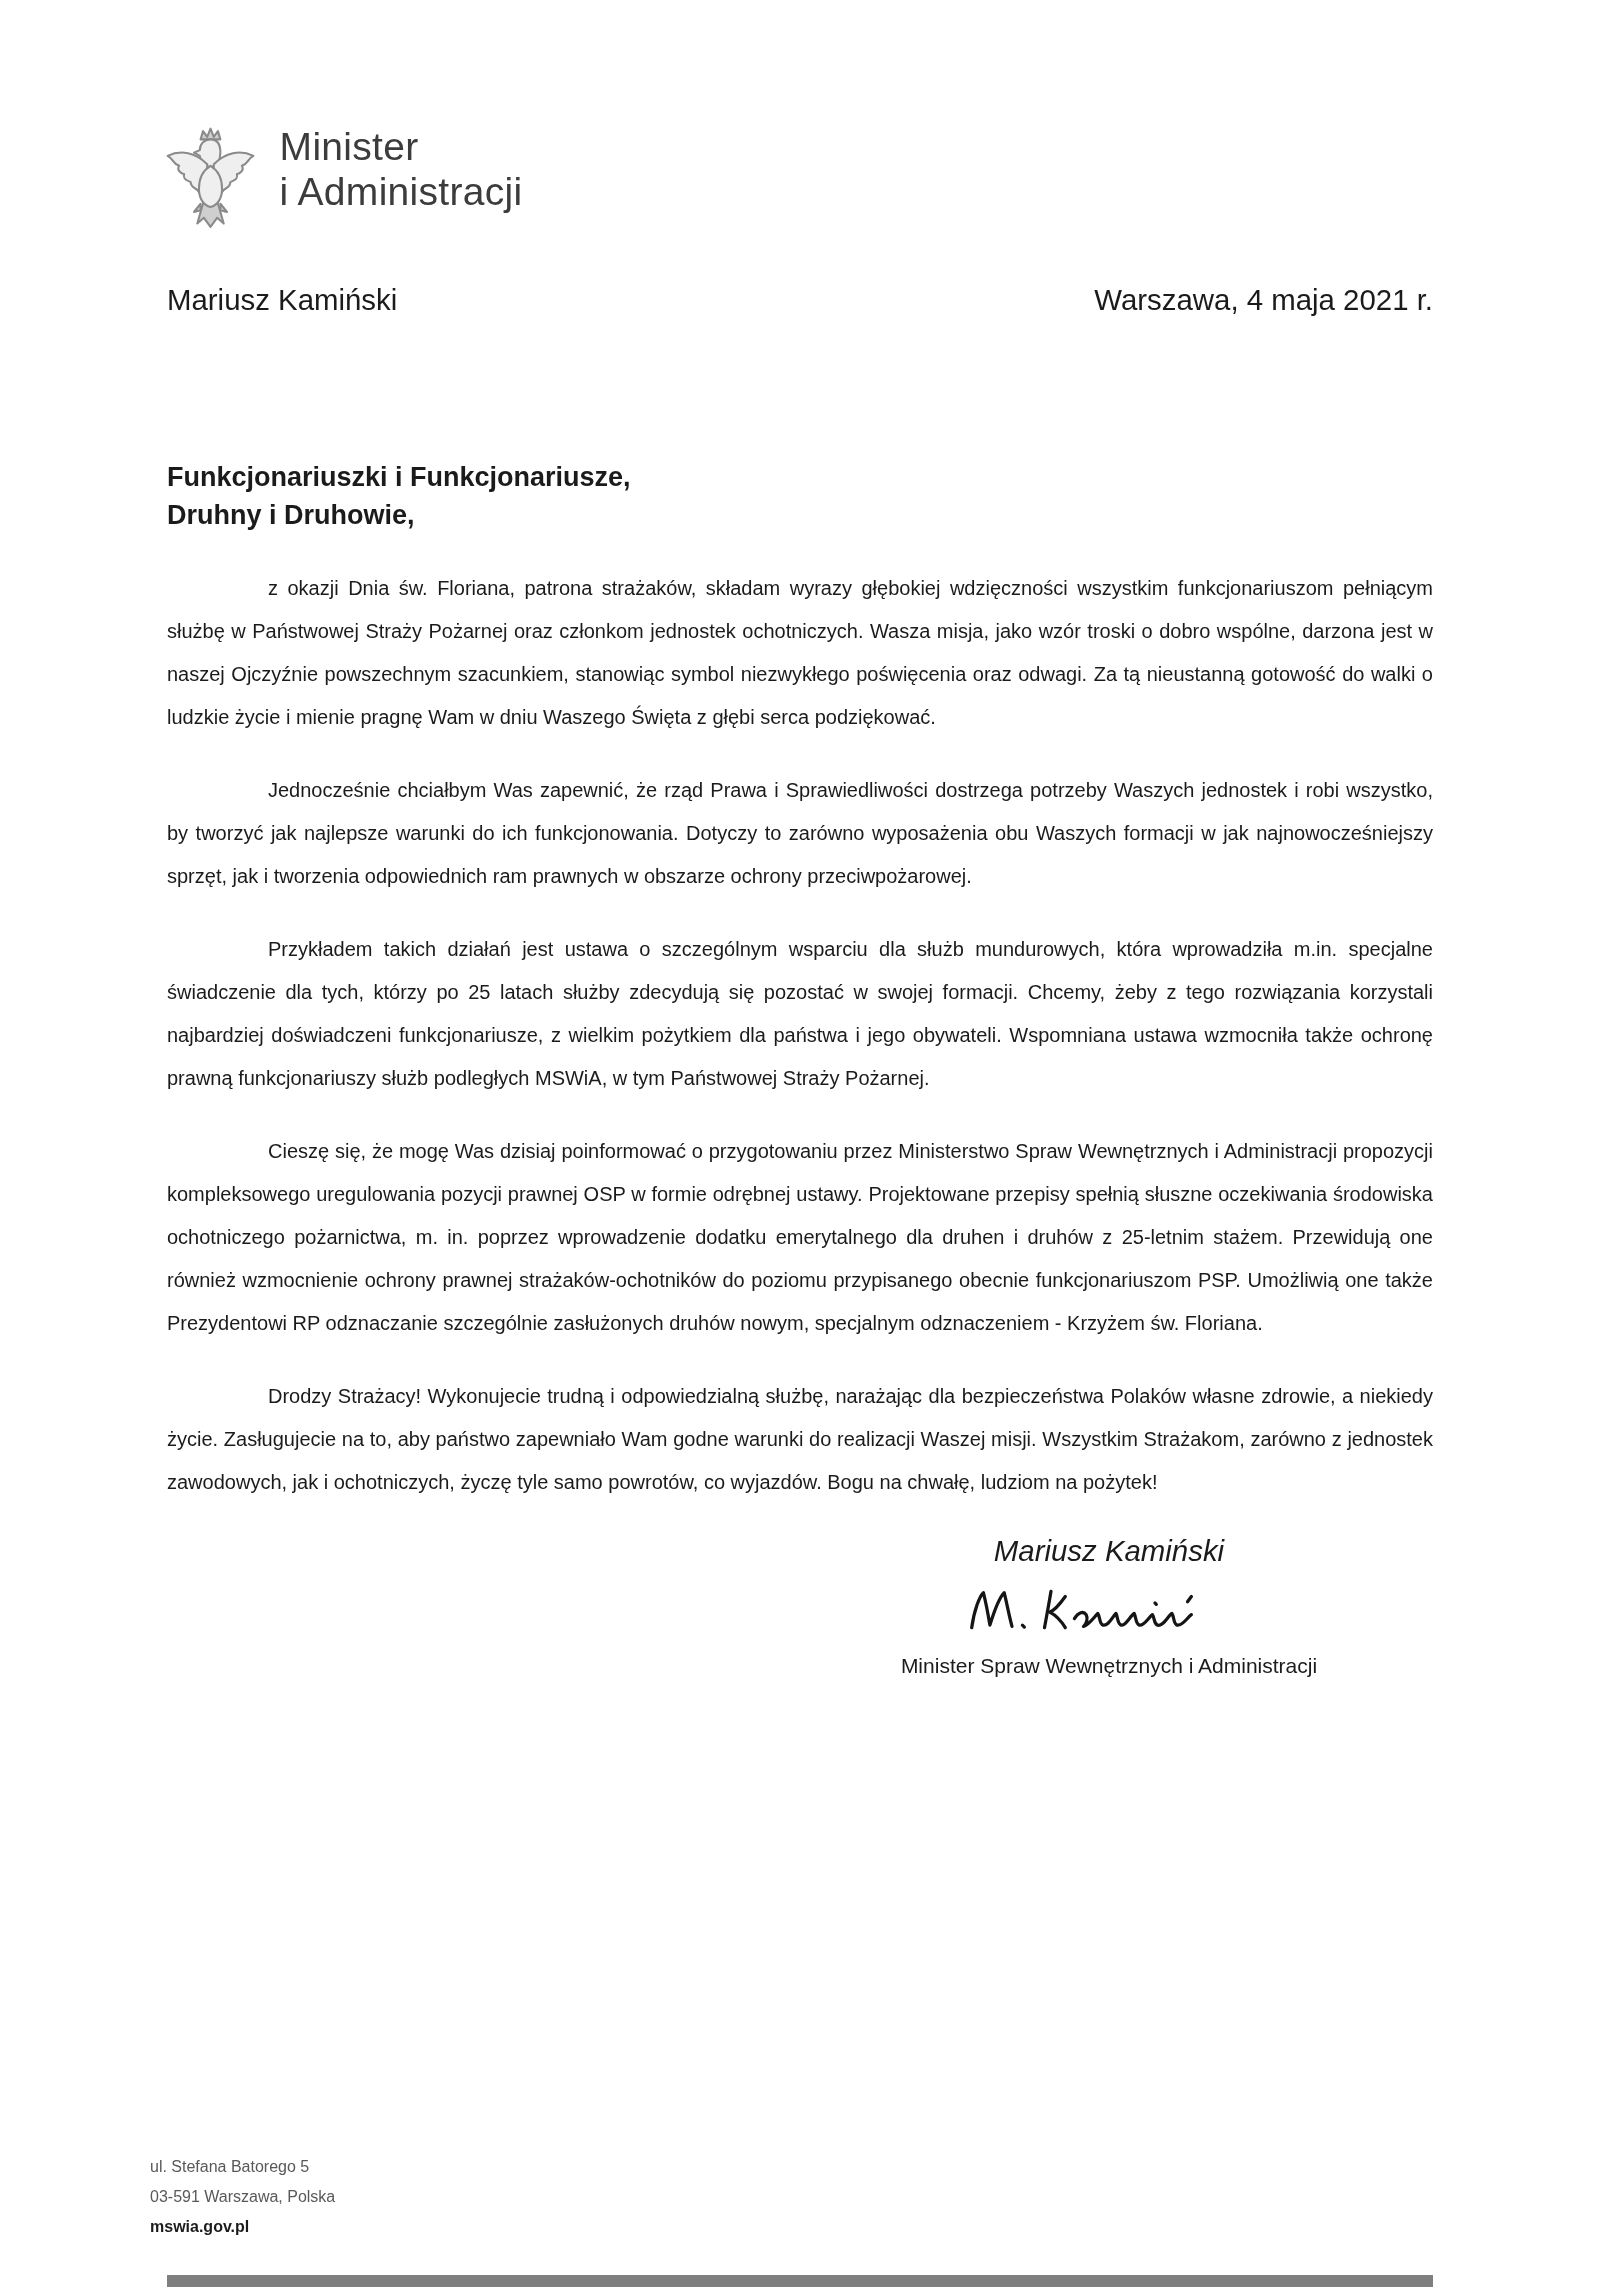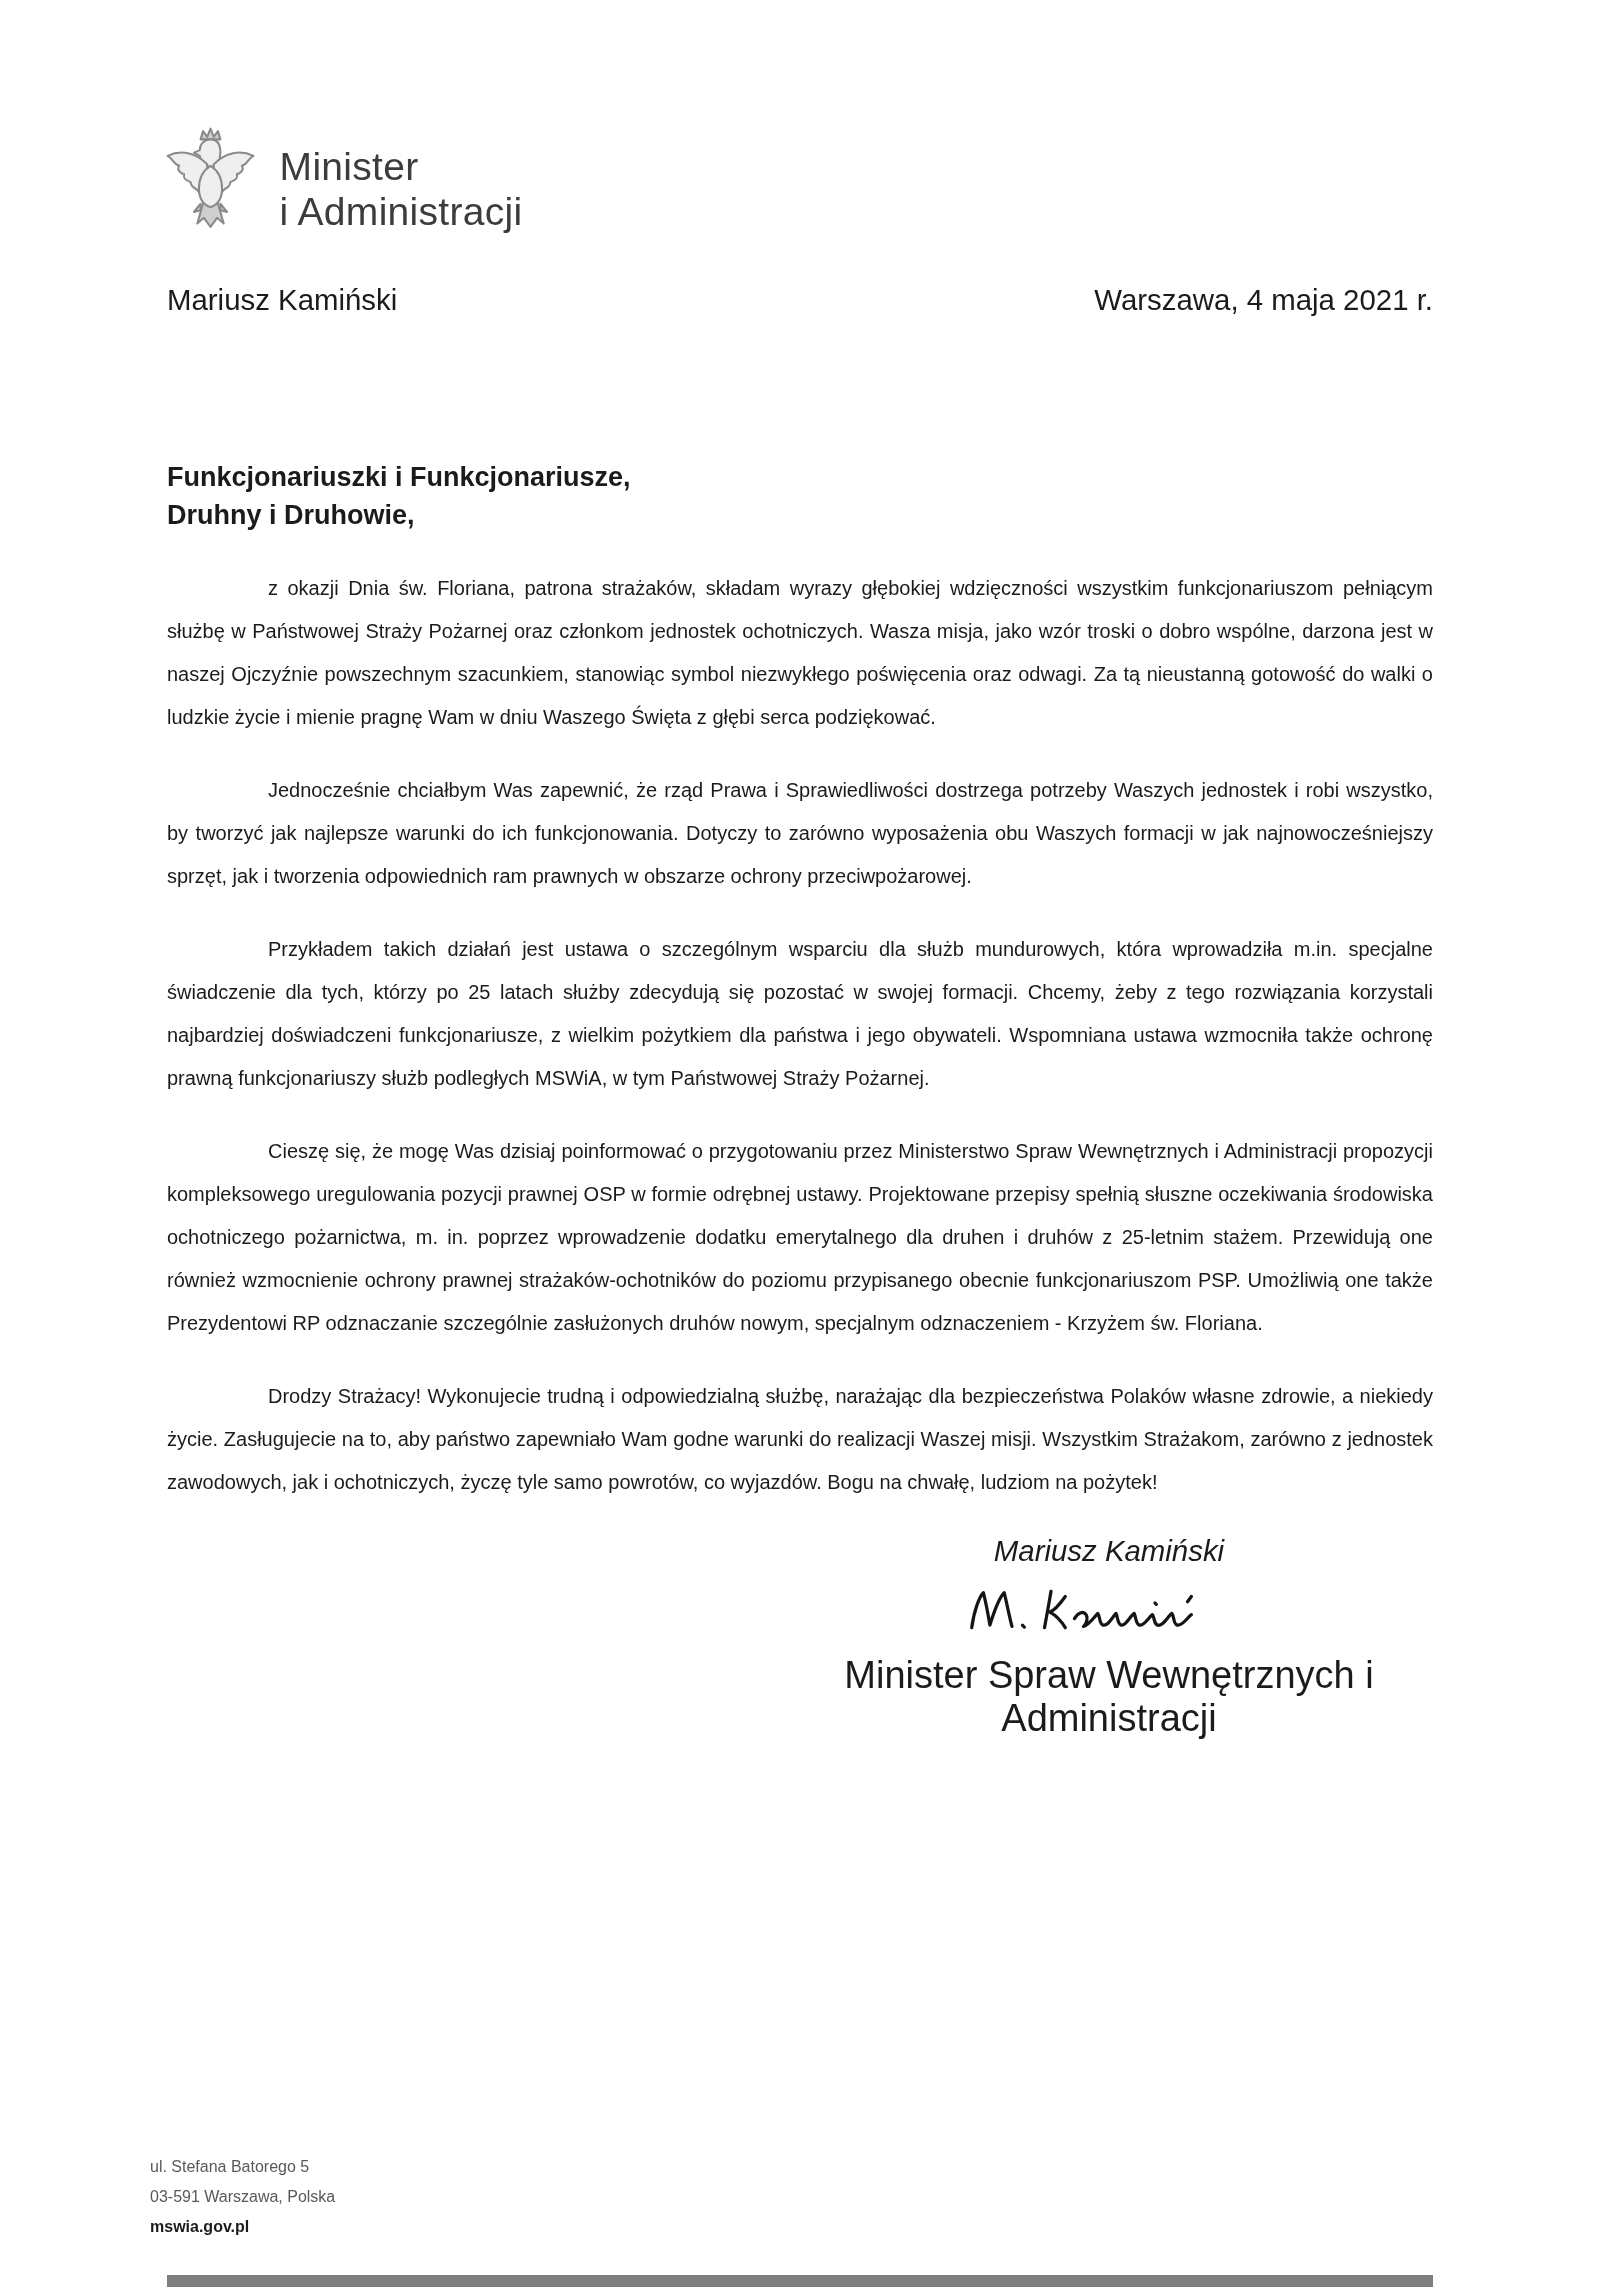--- a/index.html
+++ b/index.html
@@ -12,21 +12,21 @@
     color: #1b1b1b;
     overflow: hidden;
   }
 
   
   .letterhead {
     position: absolute;
     top: 124px;
     left: 161px;
     display: flex;
-    align-items: flex-end;
+    align-items: flex-start;
     gap: 19.6px;
   }
   .emblem { width: 99px; height: 110px; flex: 0 0 auto; }
   .ministry {
     font-size: 39px;
     line-height: 45px;
     color: #3c3c3c;
     letter-spacing: 0.3px;
   }
 
@@ -69,21 +69,21 @@
     width: 648px;
     text-align: center;
   }
   .sig-name {
     font-size: 29.4px;
     font-style: italic;
     margin-bottom: 9.2px;
   }
   .sig-image { height: 65px; margin-bottom: 11.8px; }
   .sig-image svg { height: 65px; }
-  .sig-title { font-size: 38px; }
+  .sig-title { font-size: 21px; }
 
   
   .footer {
     position: absolute;
     left: 150px;
     top: 2152px;
     font-size: 16px;
     line-height: 30px;
     color: #595959;
   }

